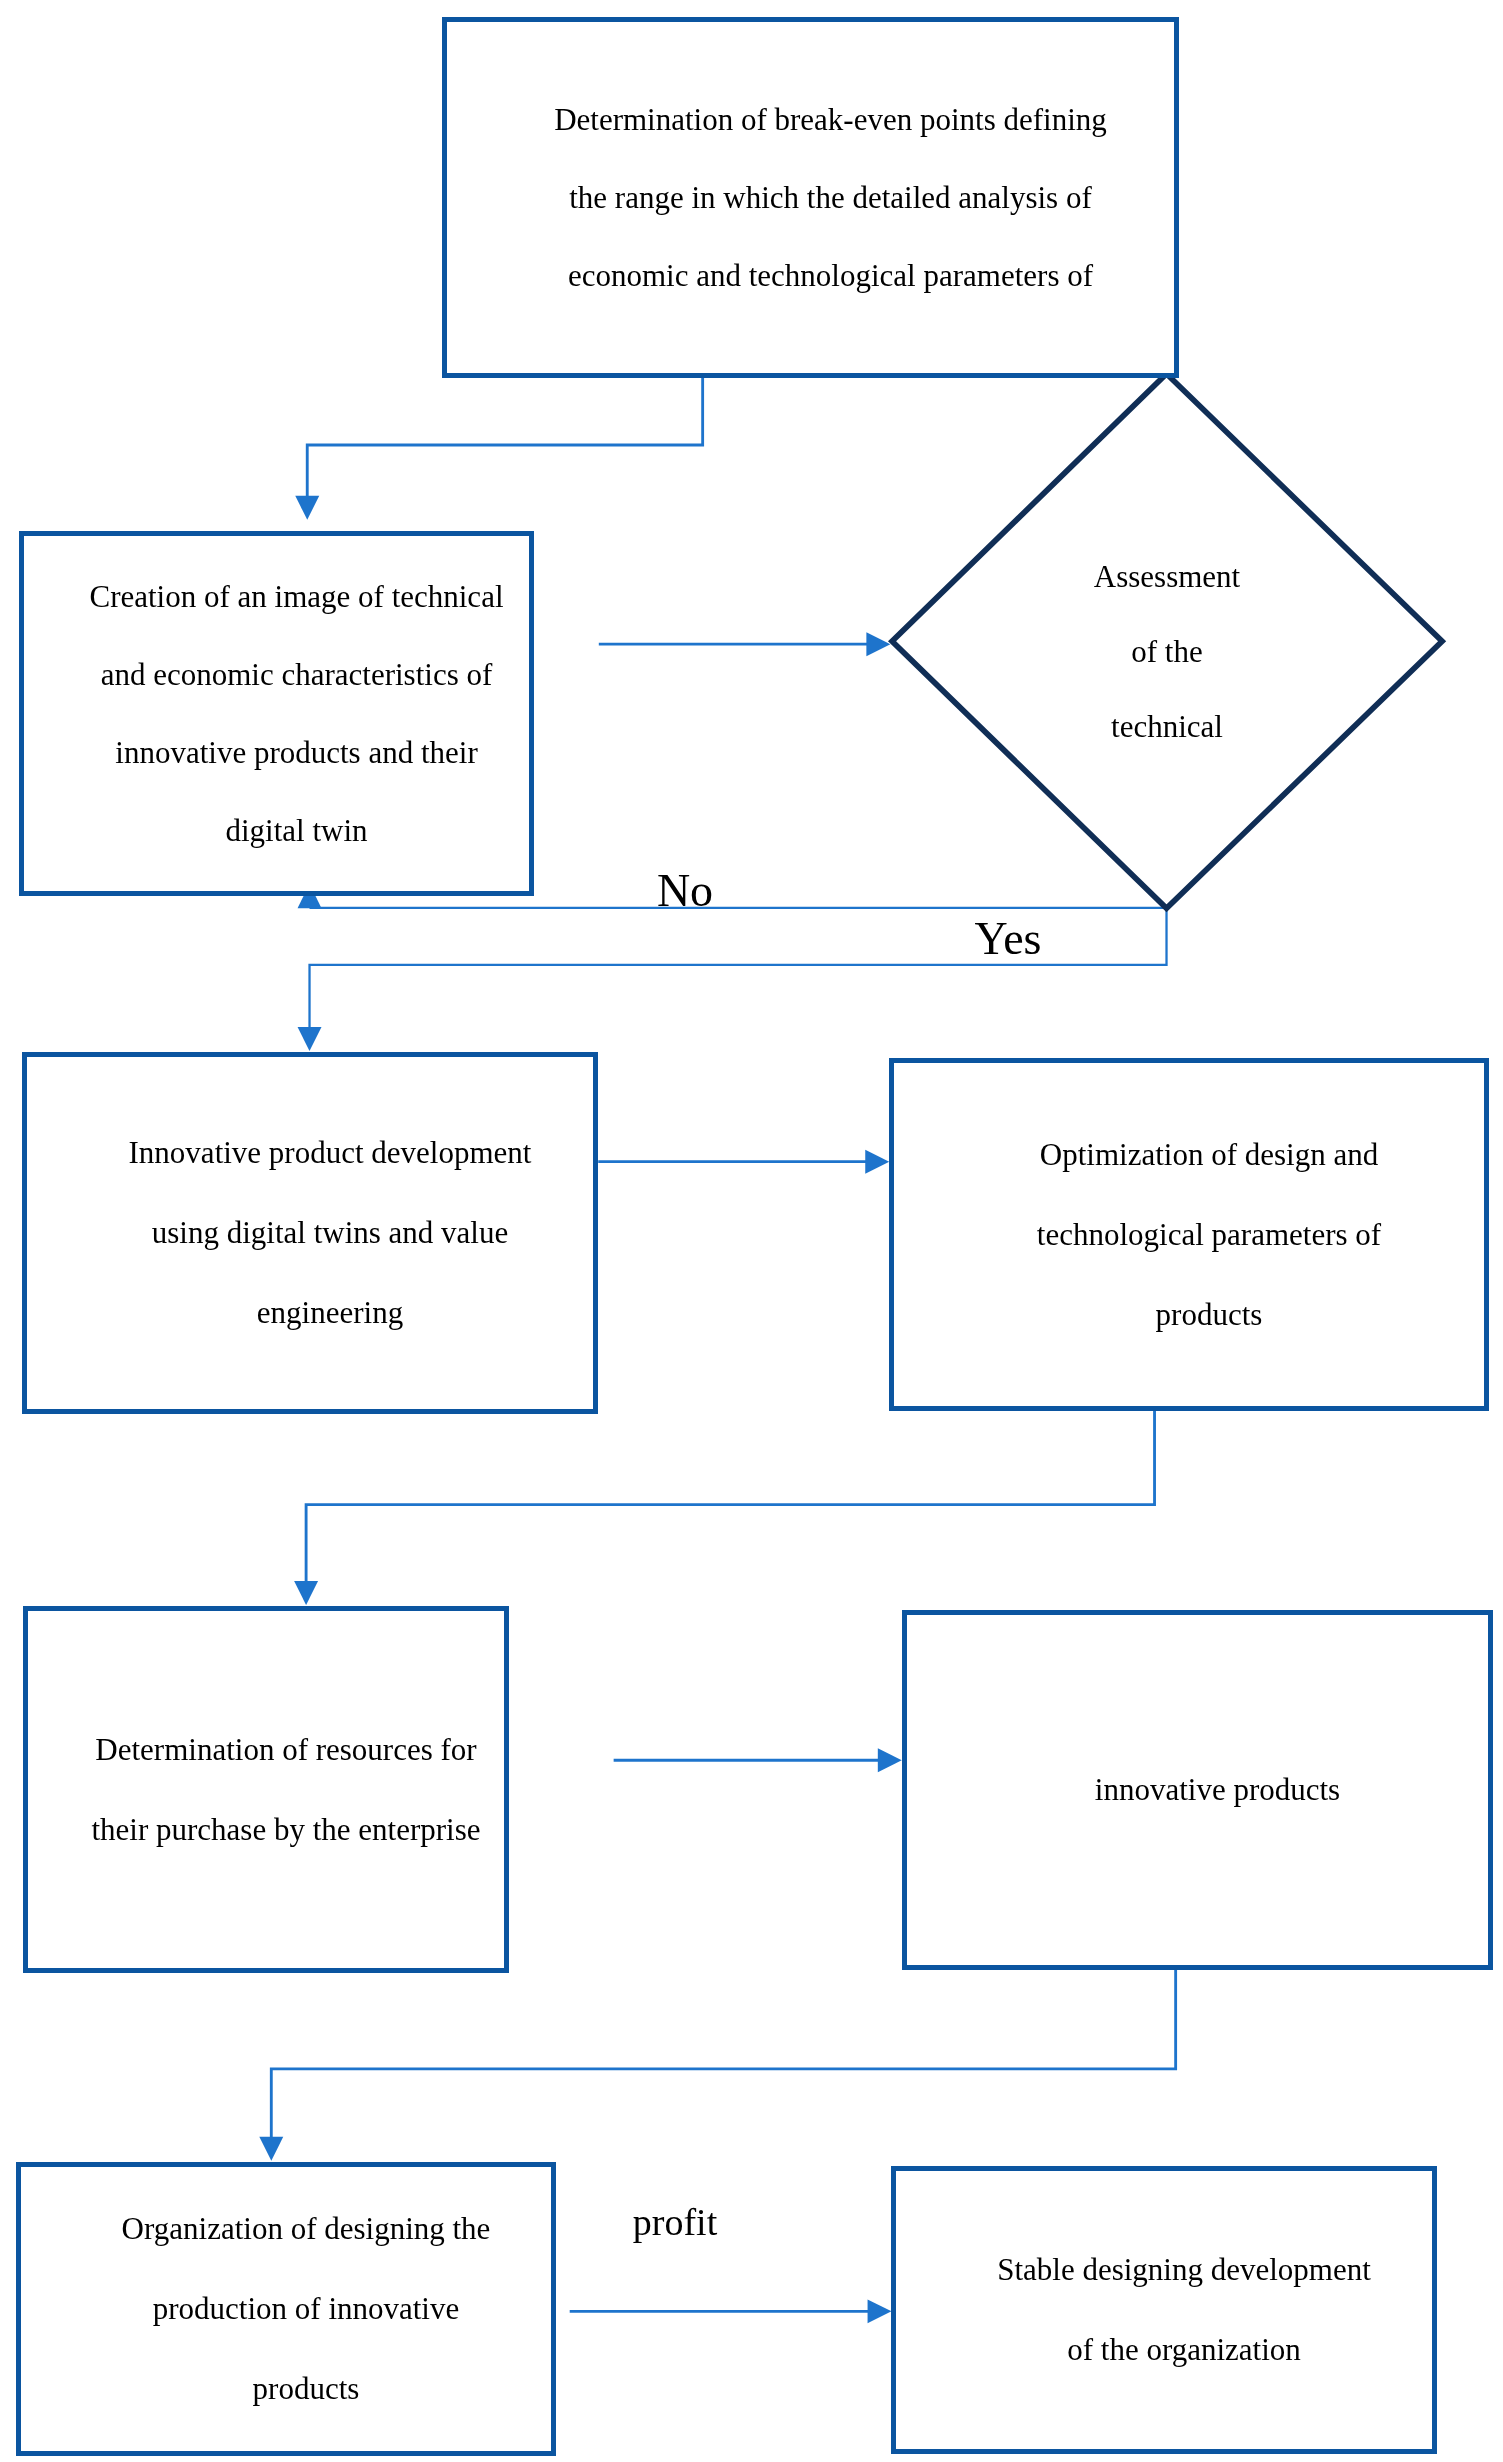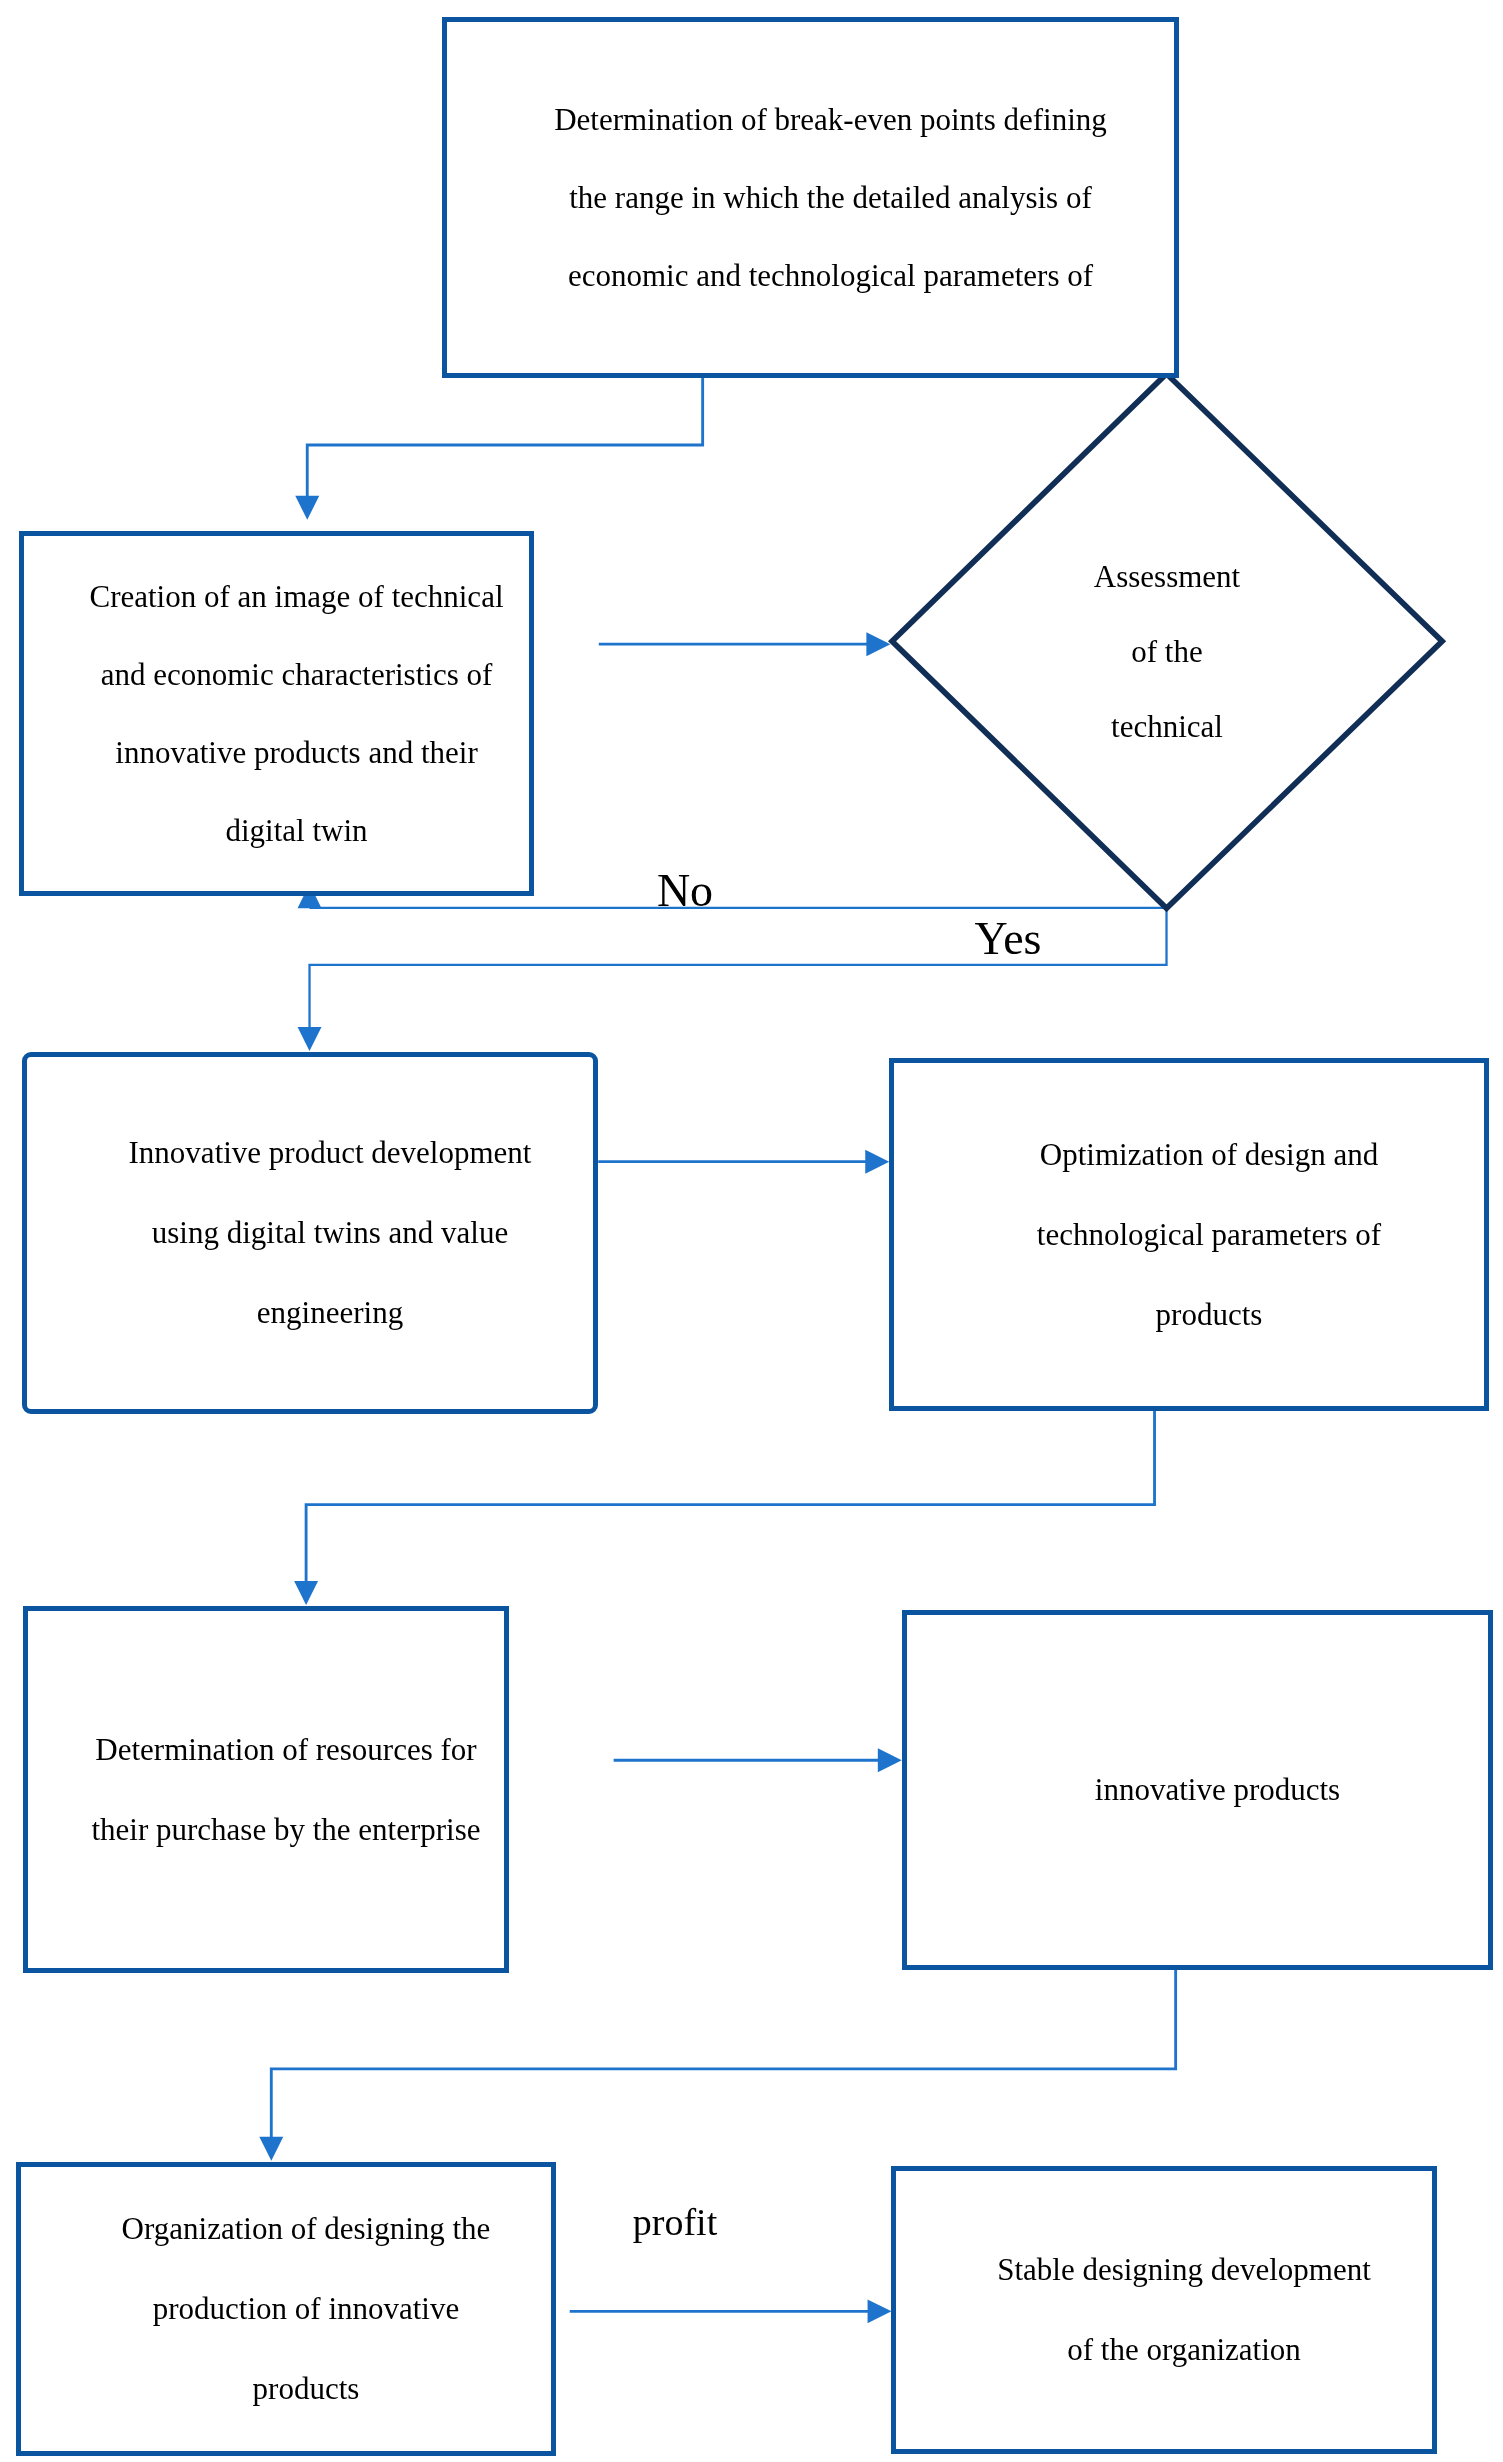--- a/index.html
+++ b/index.html
@@ -127,21 +127,21 @@
     <span>innovative products and their</span>
     <span>digital twin</span>
   </div>
 
   <div class="diamond-text" style="left:892px; top:374px; width:550px; height:535px;">
     <span>Assessment</span>
     <span>of the</span>
     <span>technical</span>
   </div>
 
-  <div class="node" style="left:22px; top:1052px; width:576px; height:362px;border-radius:9px;">
+  <div class="node" style="left:22px; top:1052px; width:576px; height:362px;">
     <span>Innovative product development</span>
     <span>using digital twins and value</span>
     <span>engineering</span>
   </div>
 
   <div class="node" style="left:889px; top:1058px; width:600px; height:353px;">
     <span>Optimization of design and</span>
     <span>technological parameters of</span>
     <span>products</span>
   </div>

